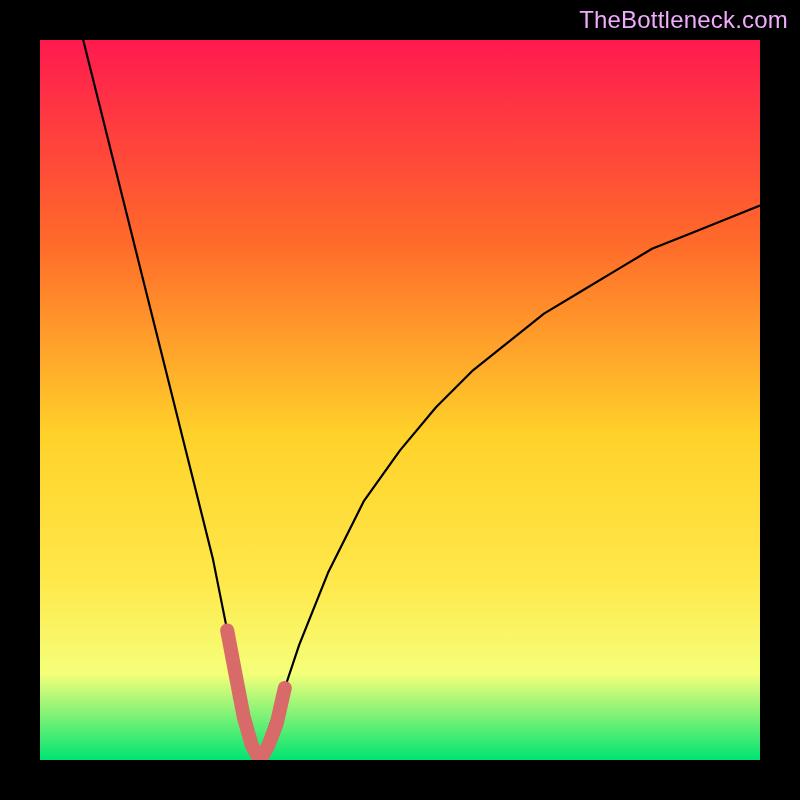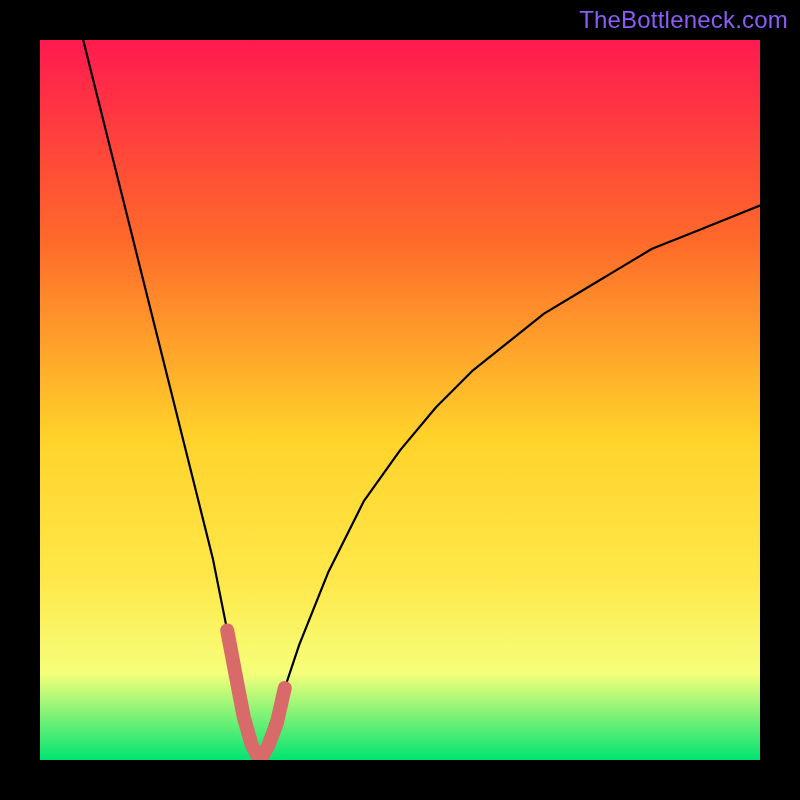--- a/index.html
+++ b/index.html
@@ -16,21 +16,21 @@
     left: 0;
     top: 0;
     width: 800px;
     height: 800px;
     background: #000;
   }
   .watermark {
     position: absolute;
     top: 6px;
     right: 12px;
-    color: #8b5cf6;
+    color: #f0abfc;
     font-size: 24px;
     font-weight: 500;
     letter-spacing: 0.2px;
     user-select: none;
   }
   .plot {
     position: absolute;
     left: 40px;
     top: 40px;
     width: 720px;

